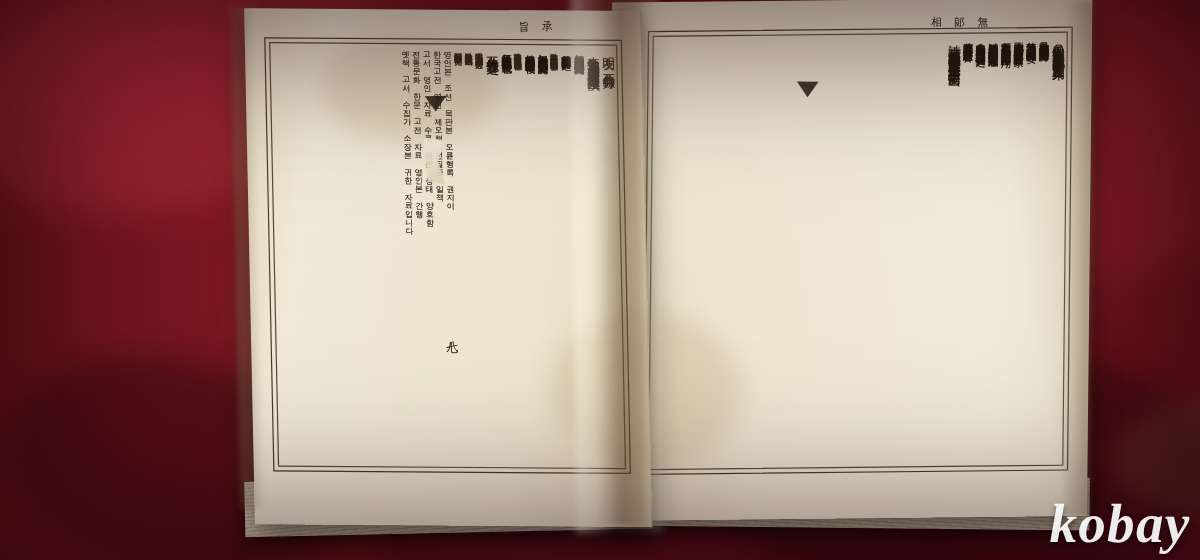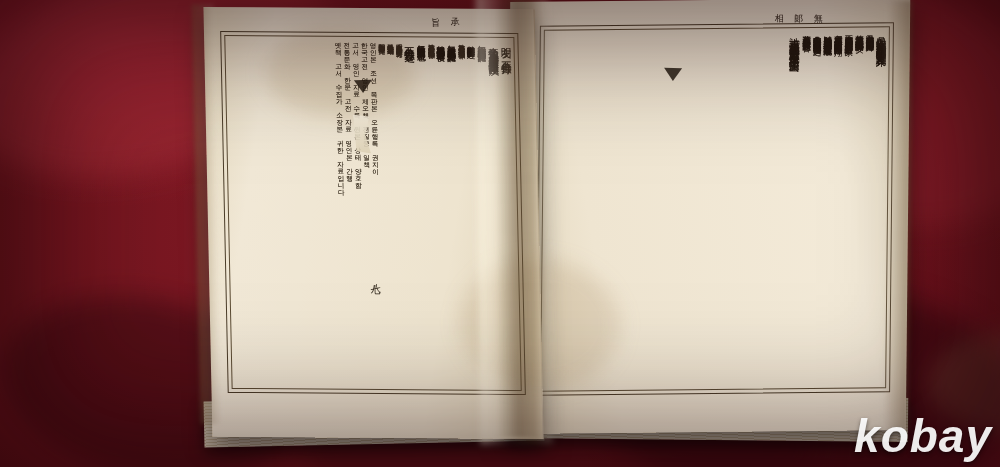--- a/index.html
+++ b/index.html
@@ -95,21 +95,21 @@
   .torn{position:absolute;left:176px;top:120px;width:16px;height:40px;
      background:linear-gradient(180deg,#f6eedd,#ded2b6);transform:rotate(-3deg);
      clip-path:polygon(0 0,100% 8%,70% 52%,100% 100%,10% 92%);opacity:.9;}
 
   
   .pgnum{position:absolute;writing-mode:vertical-rl;text-orientation:upright;
      font-family:"DejaVu Serif",serif;font-size:10px;color:#2b2217;}
   .pgnum-l{left:190px;top:282px;transform:rotate(-1.2deg);}
 
   
-  .wm{position:absolute;right:8px;bottom:4px;font-family:Liberation Sans, sans-serif;
+  .wm{position:absolute;right:8px;bottom:4px;font-family:Liberation Serif, serif;
      font-weight:700;font-style:italic;font-size:46px;letter-spacing:1px;
      color:rgba(255,255,255,.92);text-shadow:0 2px 4px rgba(0,0,0,.45);}
   .vignette{position:absolute;inset:0;pointer-events:none;
      box-shadow:inset 0 0 120px 40px rgba(25,3,8,.55);}
 </style>
 </head>
 <body>
 
 <div class="scene">
   <div class="fold f1"></div>

